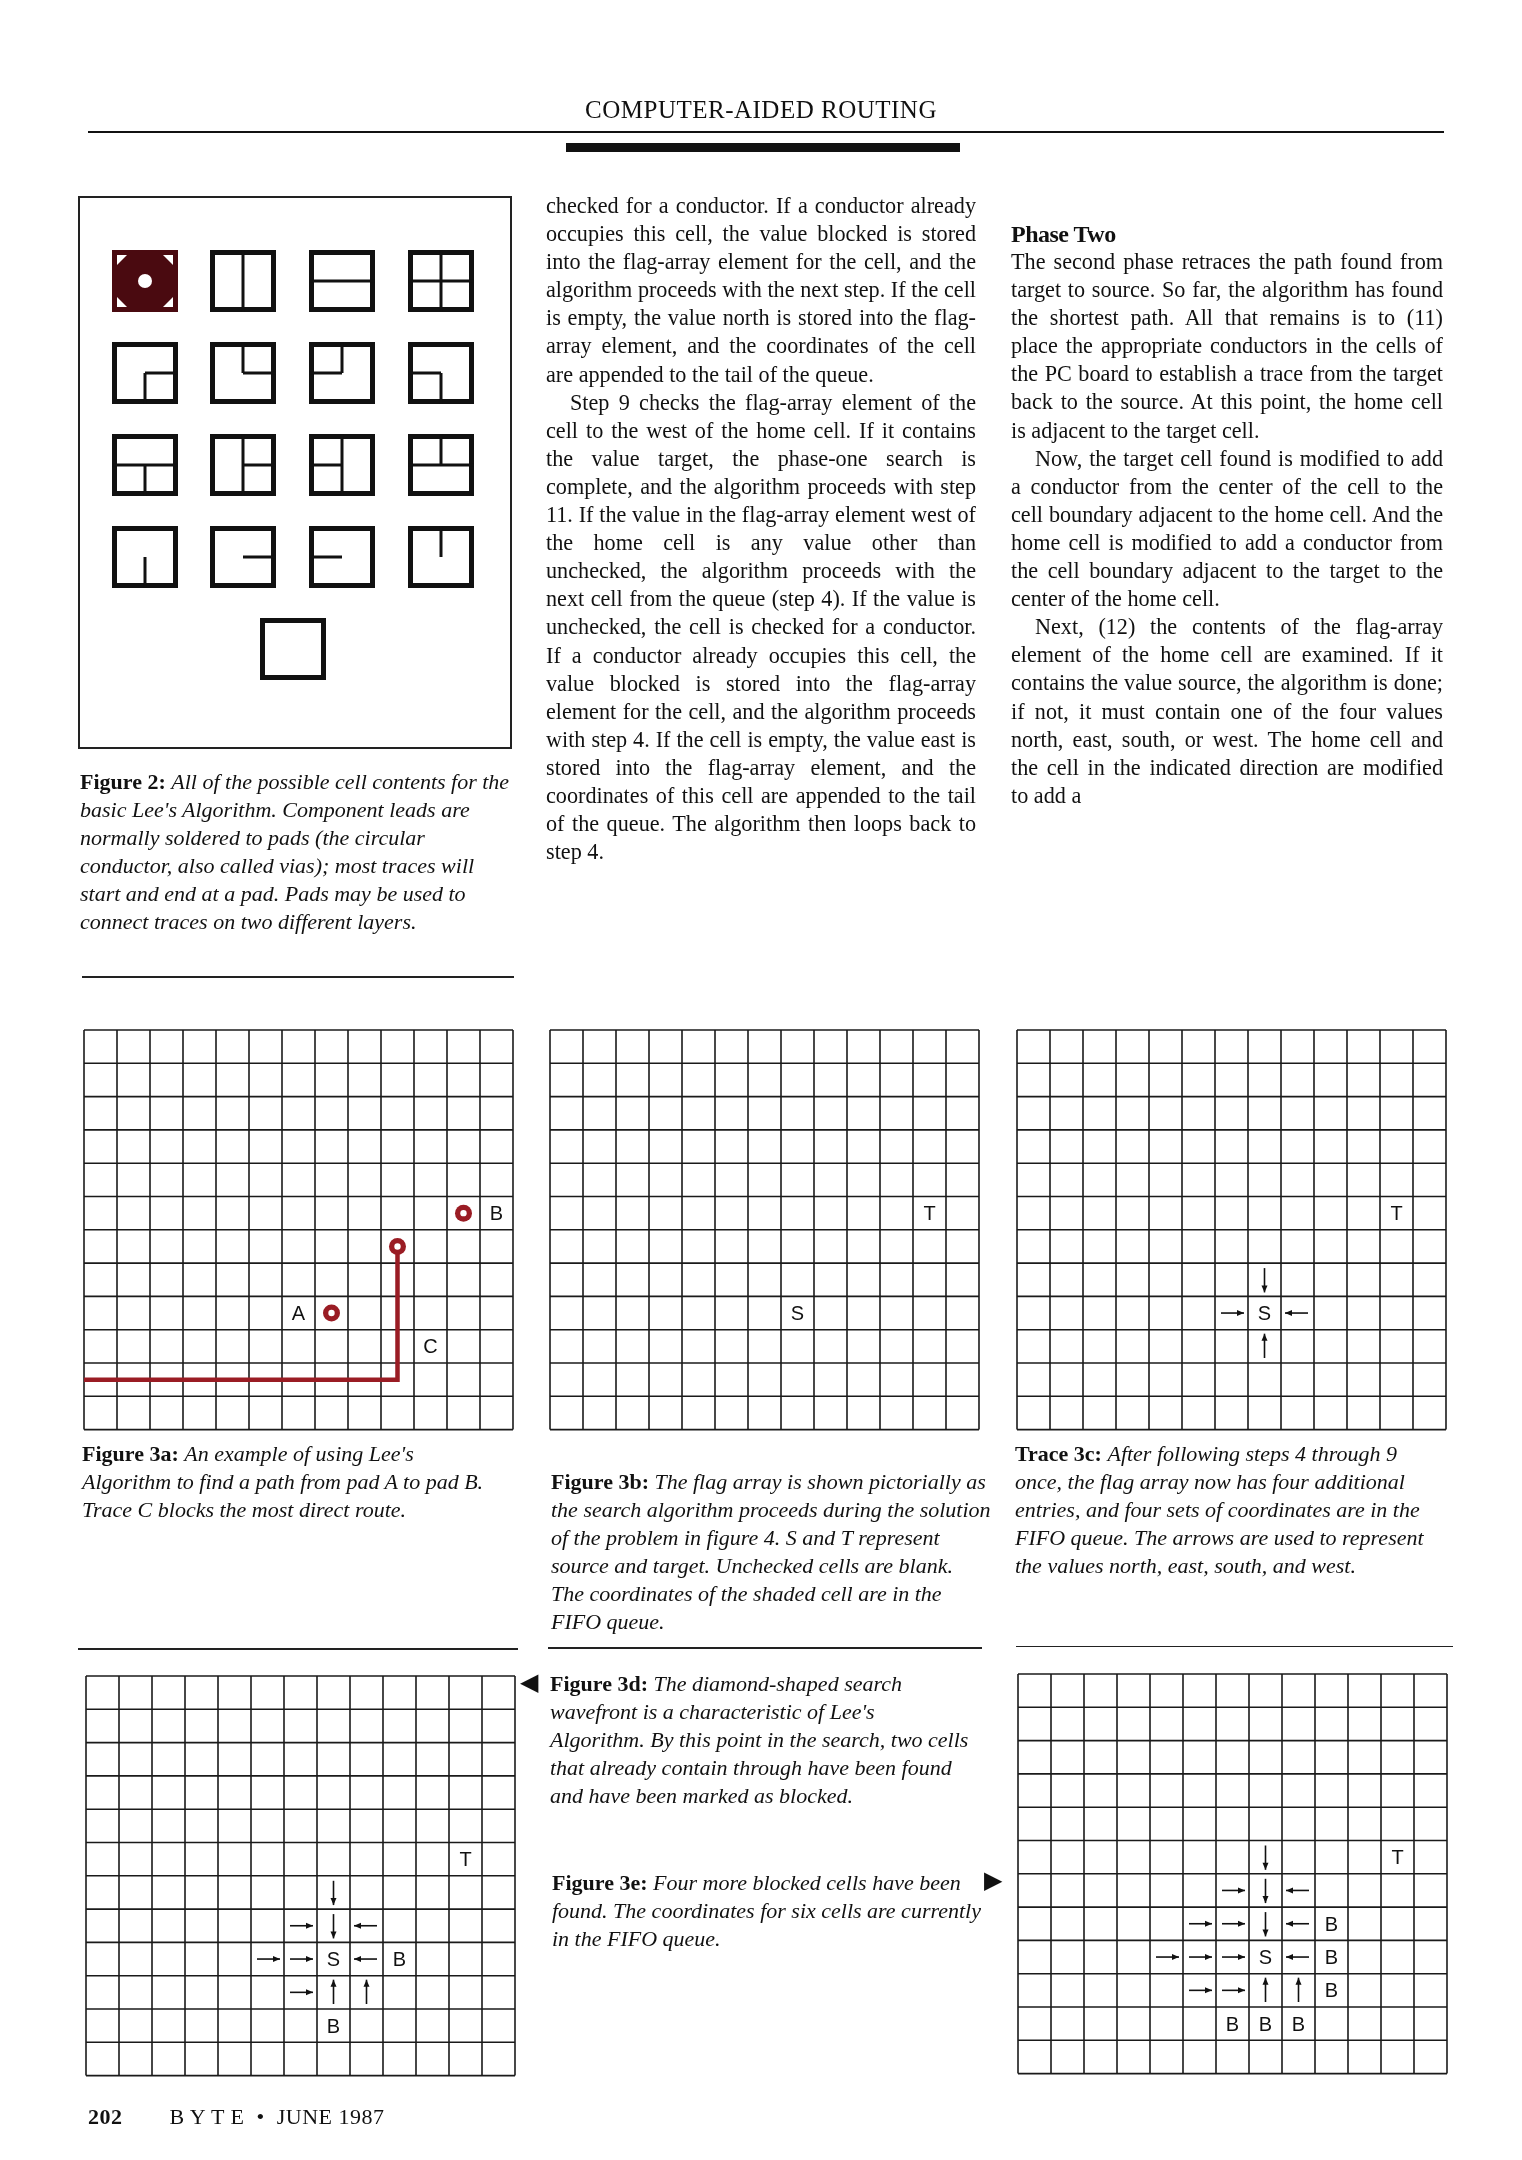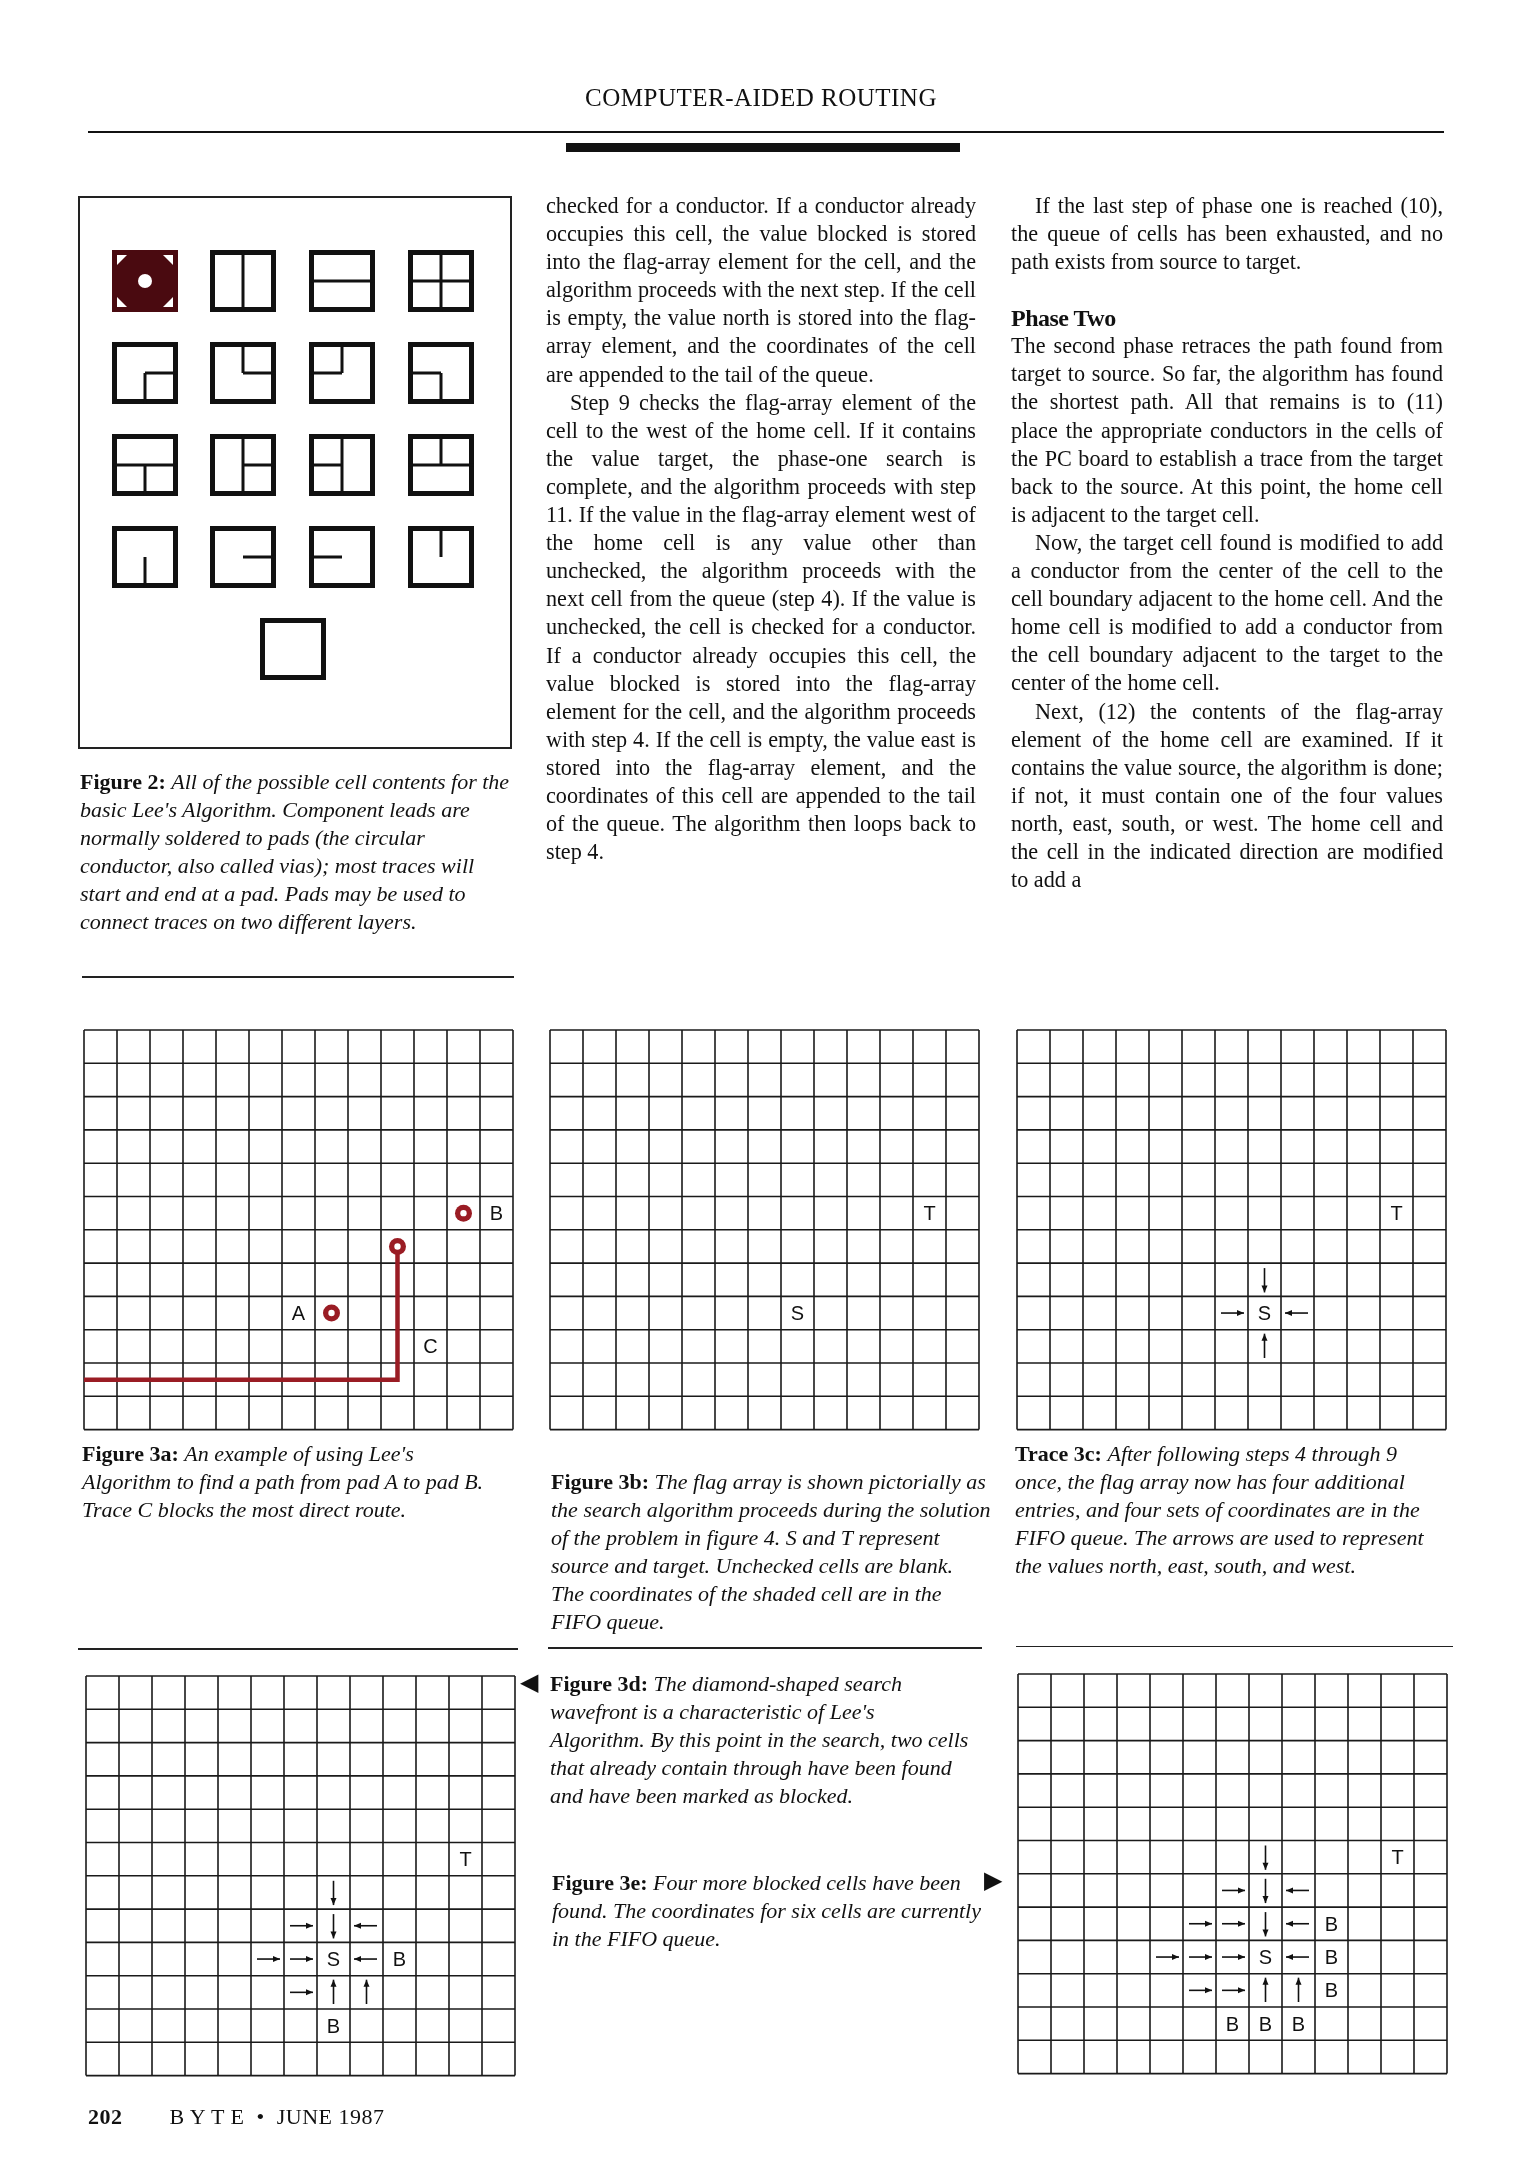--- a/index.html
+++ b/index.html
@@ -1,19 +1,19 @@
 <!DOCTYPE html>
 <html><head>
 <meta charset="utf-8">
 <style>
   html, body { margin: 0; padding: 0; background: #ffffff; }
   body { width: 1522px; height: 2160px; position: relative; overflow: hidden;
          font-family: "Liberation Serif", "DejaVu Serif", serif; color: #111; }
   .abs { position: absolute; }
-  .running-head { left: 0; width: 1522px; top: 84px; text-align: center; font-size: 25px; letter-spacing: 0.5px; }
+  .running-head { left: 0; width: 1522px; top: 96px; text-align: center; font-size: 25px; letter-spacing: 0.5px; }
   .rule-top { left: 88px; width: 1356px; top: 131px; height: 2px; background: #111; }
   .rule-bar { left: 566px; width: 394px; top: 143px; height: 9px; background: #111; }
 
   .col { font-size: 22.2px; line-height: 28.1px; text-align: justify; }
   .col p { margin: 0; }
   .col p.indent { text-indent: 24px; }
   .col h3 { margin: 28px 0 0 0; font-size: 24px; font-weight: bold; line-height: 28px; letter-spacing: -0.5px; }
 
   .fig2-frame { left: 78px; top: 196px; width: 434px; height: 553px; border: 2px solid #222; box-sizing: border-box; }
   .cell-icon { position: absolute; width: 66px; height: 62px; }
@@ -135,21 +135,20 @@
   <span class="fig-text">All of the possible cell contents for the basic Lee's Algorithm. Component leads are normally soldered to pads (the circular conductor, also called vias); most traces will start and end at a pad. Pads may be used to connect traces on two different layers.</span>
 </div>
 <div class="abs caption-rule" style="left:82px; top:976px; width:432px;"></div>
 
 <div class="abs col" style="left:546px; top:192px; width:430px;">
   <p>checked for a conductor. If a conductor already occupies this cell, the value blocked is stored into the flag-array element for the cell, and the algorithm proceeds with the next step. If the cell is empty, the value north is stored into the flag-array element, and the coordinates of the cell are appended to the tail of the queue.</p>
   <p class="indent">Step 9 checks the flag-array element of the cell to the west of the home cell. If it contains the value target, the phase-one search is complete, and the algorithm proceeds with step 11. If the value in the flag-array element west of the home cell is any value other than unchecked, the algorithm proceeds with the next cell from the queue (step 4). If the value is unchecked, the cell is checked for a conductor. If a conductor already occupies this cell, the value blocked is stored into the flag-array element for the cell, and the algorithm proceeds with step 4. If the cell is empty, the value east is stored into the flag-array element, and the coordinates of this cell are appended to the tail of the queue. The algorithm then loops back to step 4.</p>
 </div>
 
 <div class="abs col" style="left:1011px; top:192px; width:432px;">
-  <p class="indent">If the last step of phase one is reached (10), the queue of cells has been exhausted, and no path exists from source to target.</p>
   <h3>Phase Two</h3>
   <p>The second phase retraces the path found from target to source. So far, the algorithm has found the shortest path. All that remains is to (11) place the appropriate conductors in the cells of the PC board to establish a trace from the target back to the source. At this point, the home cell is adjacent to the target cell.</p>
   <p class="indent">Now, the target cell found is modified to add a conductor from the center of the cell to the cell boundary adjacent to the home cell. And the home cell is modified to add a conductor from the cell boundary adjacent to the target to the center of the home cell.</p>
   <p class="indent">Next, (12) the contents of the flag-array element of the home cell are examined. If it contains the value source, the algorithm is done; if not, it must contain one of the four values north, east, south, or west. The home cell and the cell in the indicated direction are modified to add a</p>
 </div>
 
 <div class="grid" id="grid-fig3a" style="left:82px; top:1028px;">
     <svg width="433" height="403.59999999999997" viewBox="-2 -2 433 403.59999999999997">
       <g>
         <line x1="0" y1="0" x2="0" y2="399.59999999999997" stroke="#1a1a1a" stroke-width="1.6"></line>

